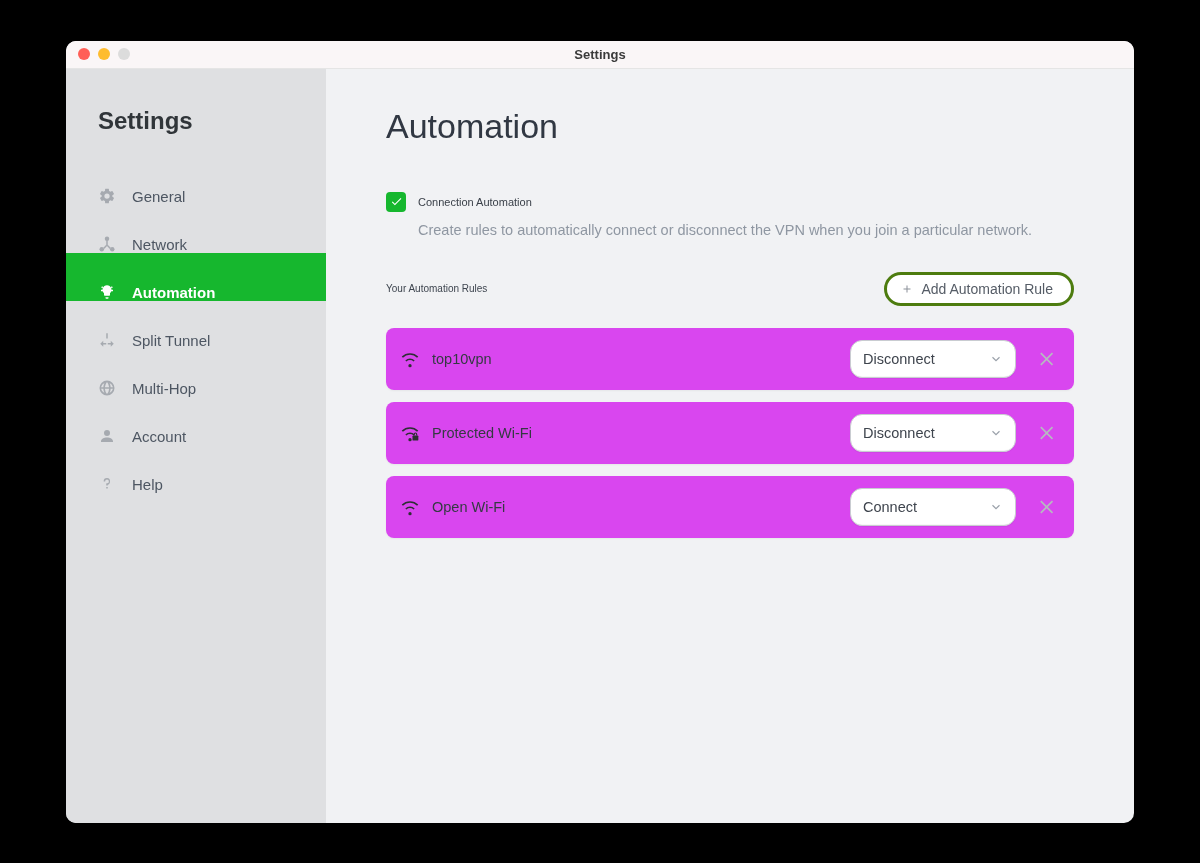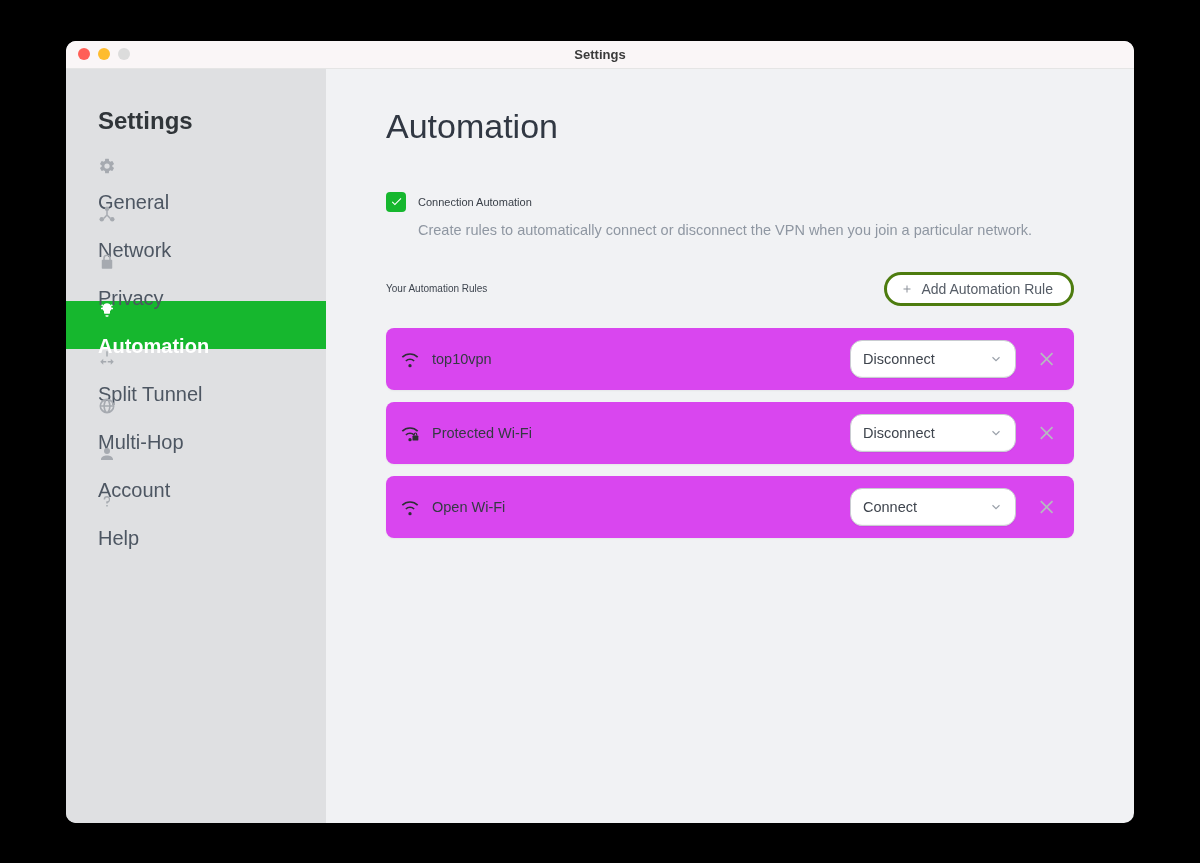--- a/index.html
+++ b/index.html
@@ -64,27 +64,26 @@
     }
     .sidebar-title {
       font-size: 24px;
       font-weight: 700;
       color: #303539;
       padding: 0 32px 22px 32px;
     }
     .sidebar-item {
       height: 48px;
       display: flex;
-      align-items: flex-start;
+      align-items: flex-end;
       gap: 16px;
       padding: 0 32px;
       cursor: pointer;
       color: #7d8590;
-      font-size: 20px;
-      flex-direction: column;
+      font-size: 15px;
     }
     .sidebar-item.active {
       background: #16b72e;
       color: #fff;
     }
     .sidebar-item .icon {
       width: 18px;
       height: 18px;
       display: flex;
       align-items: center;
@@ -247,28 +246,20 @@
               <circle cx="5" cy="19" r="3"></circle>
               <circle cx="19" cy="19" r="3"></circle>
               <path d="M11 7h2v7h-2z"></path>
               <path d="M6.8 17.2 11 13l1.4 1.4-4.2 4.2z"></path>
               <path d="M17.2 17.2 13 13l-1.4 1.4 4.2 4.2z"></path>
             </svg>
         </span>
         <span class="label">Network</span>
       </div>
 
-      <div class="sidebar-item">
-        <span class="icon">
-          <svg viewBox="0 0 24 24">
-              <path d="M17 9V7a5 5 0 0 0-10 0v2H6a1 1 0 0 0-1 1v10a1 1 0 0 0 1 1h12a1 1 0 0 0 1-1V10a1 1 0 0 0-1-1zm-8-2a3 3 0 0 1 6 0v2H9z"></path>
-            </svg>
-        </span>
-        <span class="label">Privacy</span>
-      </div>
 
 
       <div class="sidebar-item active">
         <span class="icon">
           <svg viewBox="0 0 24 24">
               <path d="M12 3a6 6 0 0 0-4 10.47V16a1 1 0 0 0 1 1h6a1 1 0 0 0 1-1v-2.53A6 6 0 0 0 12 3zm-2 16h4v1a1 1 0 0 1-1 1h-2a1 1 0 0 1-1-1zM4 9h2v2H4zm14 0h2v2h-2zM5.6 4.2l1.4 1.4L5.6 7 4.2 5.6zM18.4 4.2l1.4 1.4L18.4 7 17 5.6z"></path>
             </svg>
         </span>
         <span class="label">Automation</span>
       </div>

